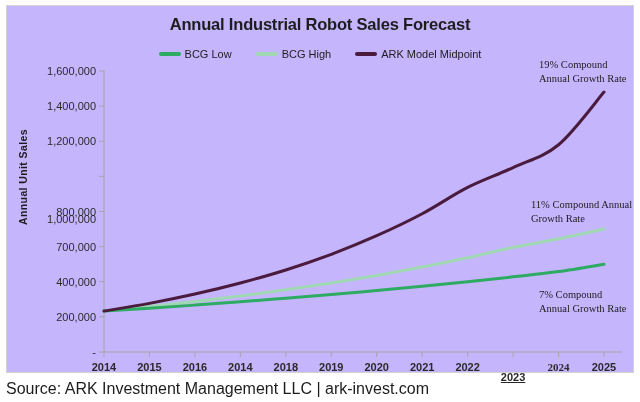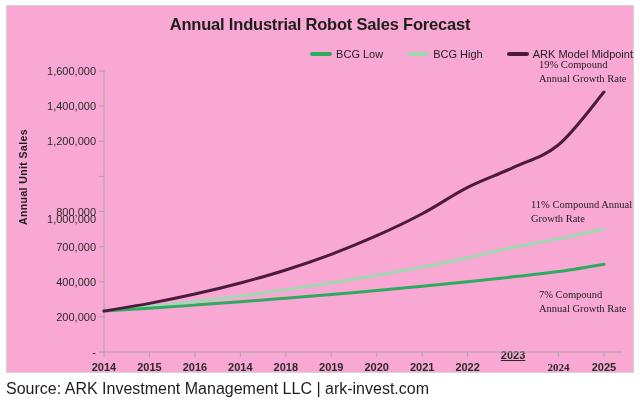--- a/index.html
+++ b/index.html
@@ -17,41 +17,41 @@
     background: #ffffff;
     overflow: hidden;
   }
   .chart-frame {
     position: absolute;
     left: 6px;
     top: 5px;
     width: 628px;
     height: 368px;
     border: 1px solid #d4d4d4;
-    background: #f9a8d4;
+    background: #c4b5fd;
     box-sizing: border-box;
   }
   .chart-title {
     position: absolute;
     left: 0;
     top: 9px;
     width: 100%;
     text-align: center;
     font-size: 16.5px;
     font-weight: bold;
     color: #1d1d1d;
     letter-spacing: -0.2px;
   }
   .legend {
     position: absolute;
     top: 42px;
     left: 0;
     width: 100%;
     display: flex;
-    justify-content: flex-end;
+    justify-content: center;
     align-items: center;
     gap: 24px;
   }
   .legend-item {
     display: flex;
     align-items: center;
     gap: 4px;
   }
   .legend-swatch {
     display: inline-block;
@@ -156,21 +156,21 @@
       <div id="xtick-layer">
           <div class="xtick-label" style="left: 72px; top: 355px;">2014</div>
           <div class="xtick-label" style="left: 117.455px; top: 355px;">2015</div>
           <div class="xtick-label" style="left: 162.909px; top: 355px;">2016</div>
           <div class="xtick-label" style="left: 208.364px; top: 355px;">2014</div>
           <div class="xtick-label" style="left: 253.818px; top: 355px;">2018</div>
           <div class="xtick-label" style="left: 299.273px; top: 355px;">2019</div>
           <div class="xtick-label" style="left: 344.727px; top: 355px;">2020</div>
           <div class="xtick-label" style="left: 390.182px; top: 355px;">2021</div>
           <div class="xtick-label" style="left: 435.636px; top: 355px;">2022</div>
-          <div class="xtick-label" style="left: 481.091px; top: 343px; text-decoration: underline;">2023</div>
+          <div class="xtick-label" style="left: 481.091px; top: 365px; text-decoration: underline;">2023</div>
           <div class="xtick-label" style="left: 526.545px; top: 355px; font-family: Liberation Serif, serif;">2024</div>
           <div class="xtick-label" style="left: 572px; top: 355px;">2025</div>
         </div>
 
       <svg id="plot-svg" width="628" height="368" style="position:absolute;left:0;top:0;">
           <line x1="97" y1="64" x2="97" y2="346" stroke="#a6a6a6" stroke-width="1"></line>
           <line x1="97" y1="346" x2="615" y2="346" stroke="#a6a6a6" stroke-width="1"></line>
           <line x1="92" y1="346" x2="97" y2="346" stroke="#a6a6a6" stroke-width="1"></line>
           <line x1="92" y1="310.875" x2="97" y2="310.875" stroke="#a6a6a6" stroke-width="1"></line>
           <line x1="92" y1="275.75" x2="97" y2="275.75" stroke="#a6a6a6" stroke-width="1"></line>

